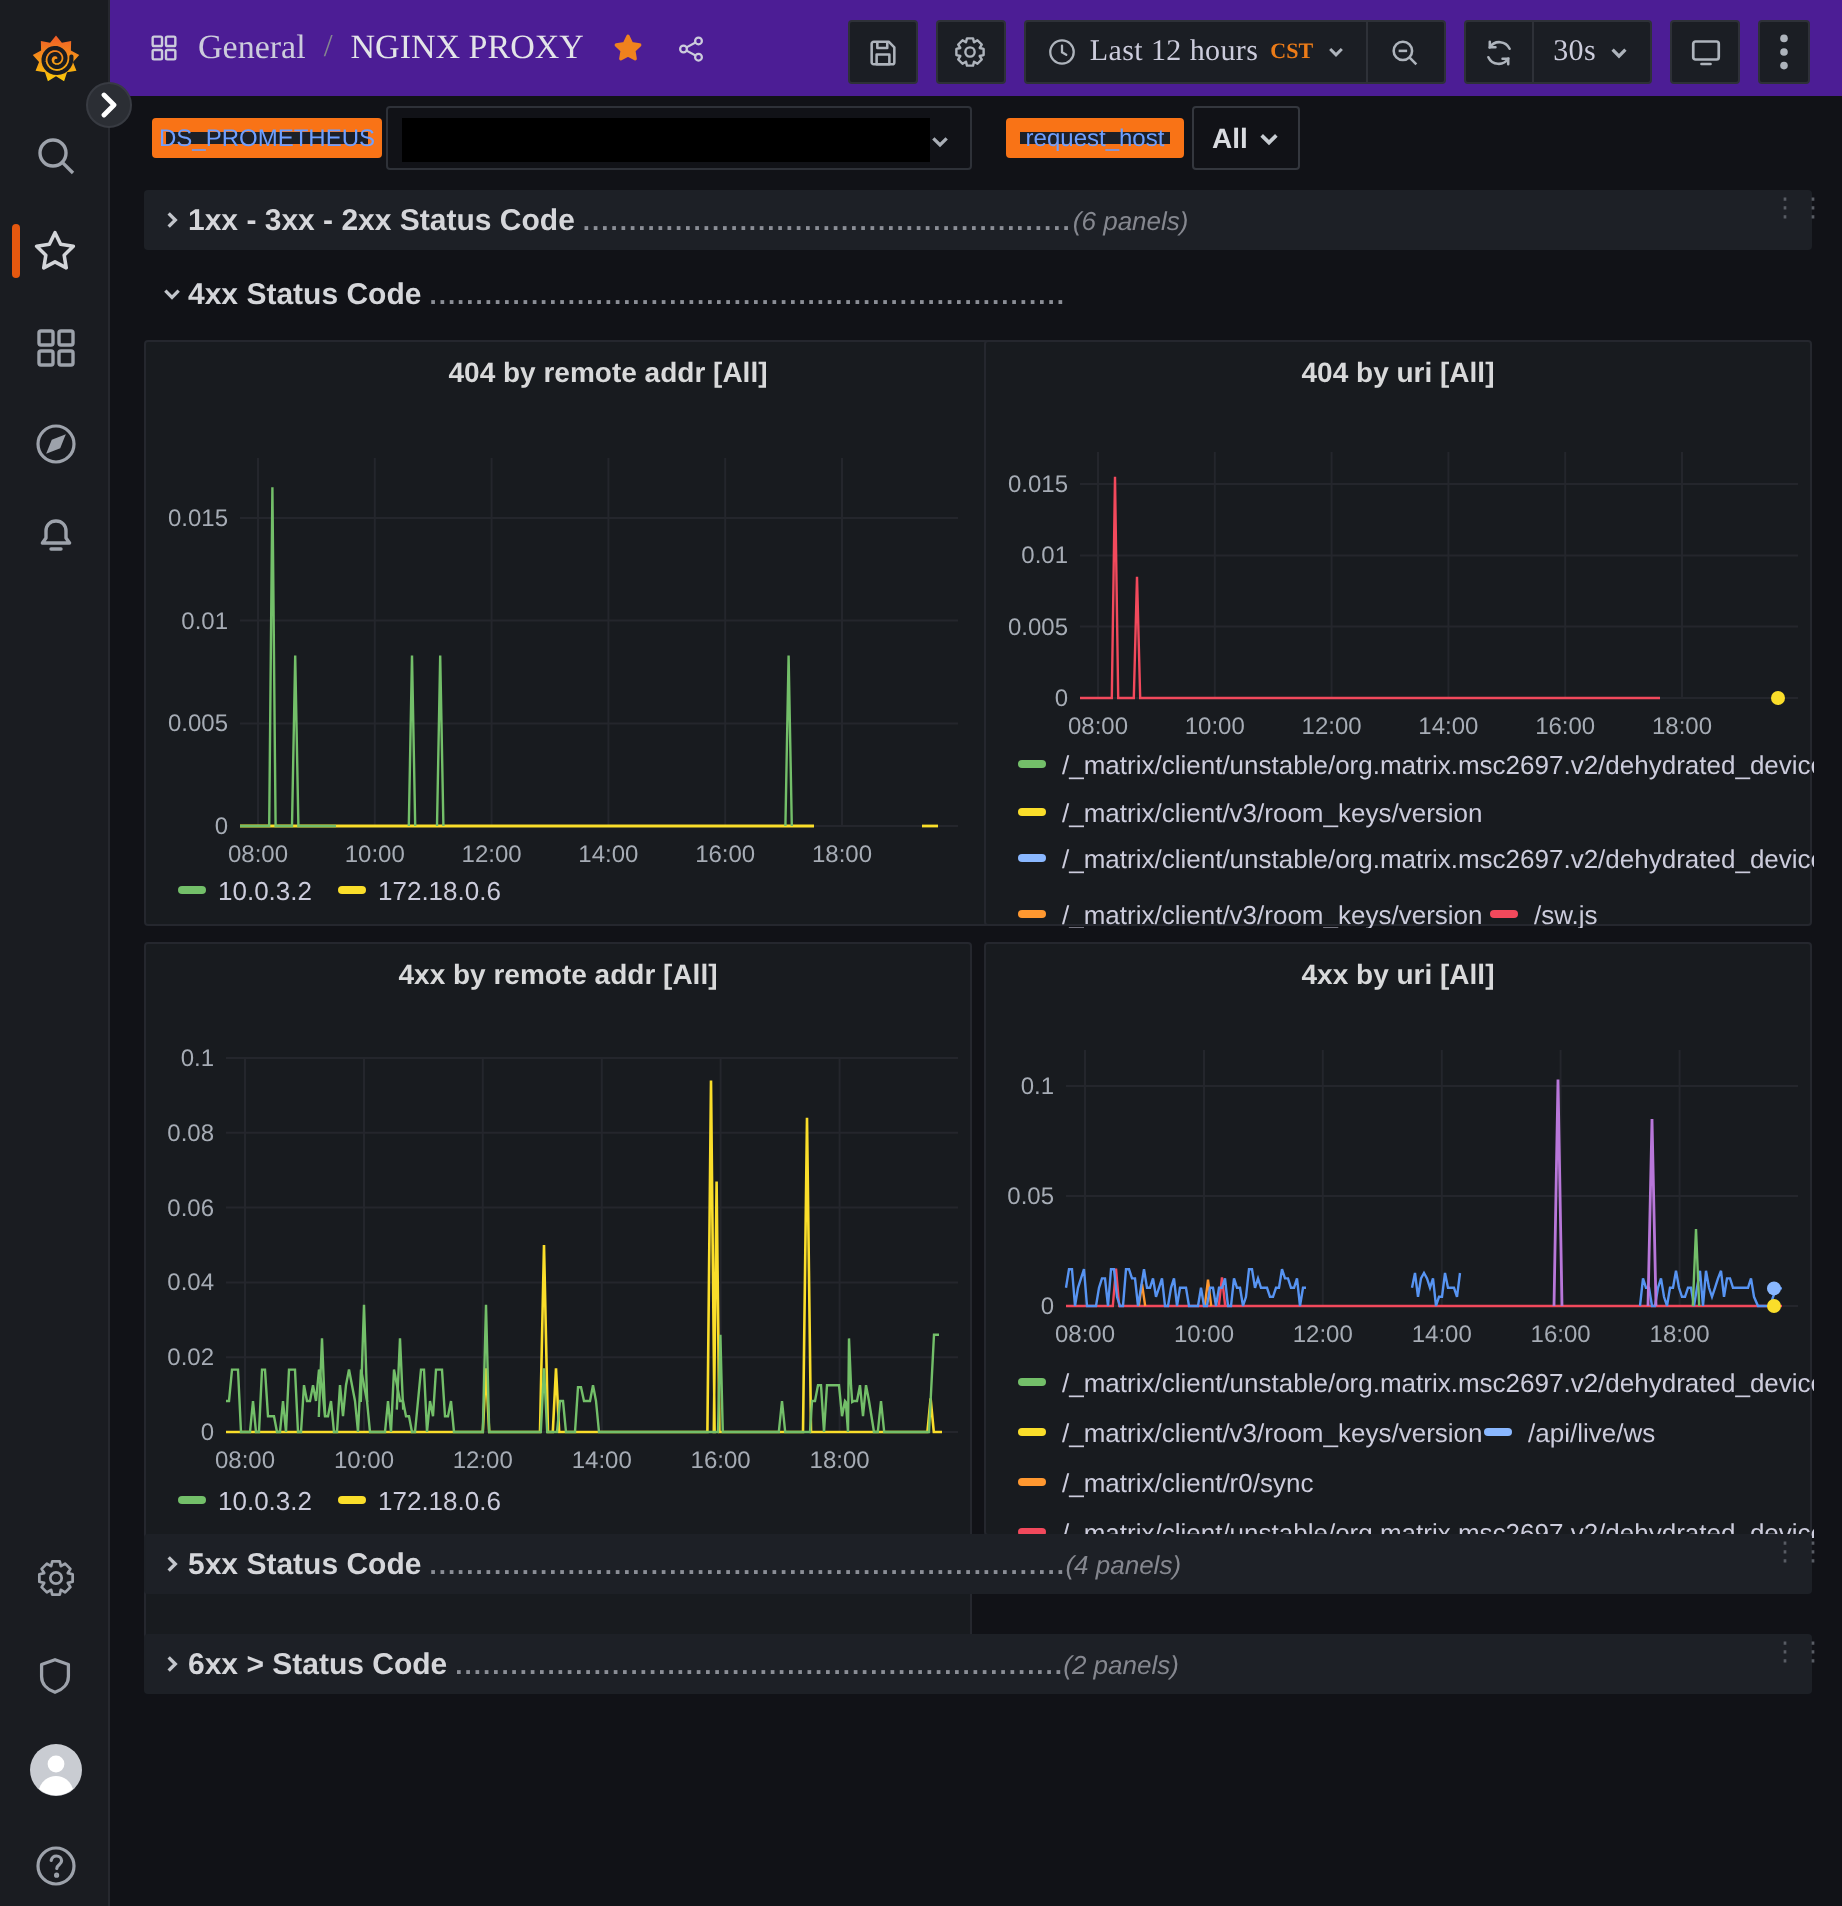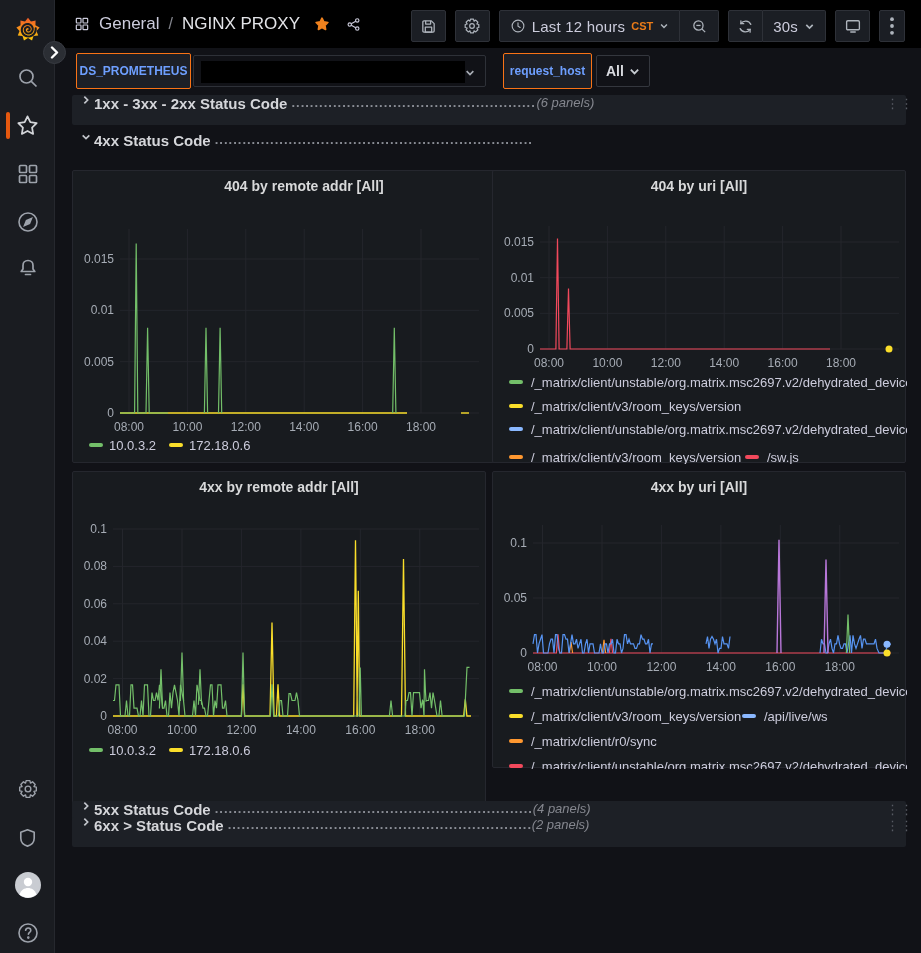--- a/index.html
+++ b/index.html
@@ -1,43 +1,43 @@
 <!DOCTYPE html>
 <html><head>
 <meta charset="utf-8">
 <title>General / NGINX PROXY - Grafana</title>
 <style>
 * { margin:0; padding:0; box-sizing:border-box; }
 html,body { width:921px; height:953px; background:#111217; font-family:"Liberation Sans", sans-serif; overflow:hidden; }
 .sidebar { position:fixed; left:0; top:0; width:55px; height:953px; background:#1a1c21; border-right:1px solid #26282e; z-index:10; }
 .sicon { position:absolute; left:0; width:55px; display:flex; justify-content:center; color:#9da2ab; }
 .expand-btn { position:fixed; left:43px; top:41px; width:23px; height:23px; border-radius:50%; background:#2b2e34; border:1px solid #383b42; color:#fff; z-index:11; display:flex; align-items:center; justify-content:center; font-size:13px; font-weight:700; }
-.topnav { position:fixed; left:55px; top:0; width:866px; height:48px; background:#000000; z-index:5; }
+.topnav { position:fixed; left:55px; top:0; width:866px; height:48px; background:#4c1d95; z-index:5;font-family:Liberation Serif, serif; }
 .crumb { position:absolute; left:19px; top:0; height:48px; display:flex; align-items:center; gap:9px; }
 .crumb .apps { color:#ccccdc; }
 .crumb .t1 { color:#ccccdc; font-size:17px; }
 .crumb .sep { color:#85878f; font-size:16px; margin:0 0px; }
 .crumb .t2 { color:#e3e4e8; font-size:17px; }
 .navbtns { position:absolute; right:16px; top:10px; display:flex; align-items:center; gap:9px;padding-left:28px; }
 .nbtn { height:32px; background:#1b1e24; border:1px solid #2e3138; border-radius:2px; display:flex; align-items:center; justify-content:center; color:#aeb4bc; }
 .sq { width:35px; }
 .grp { display:flex; }
 .grp .nbtn:first-child { border-radius:2px 0 0 2px; }
 .grp .nbtn:last-child { border-radius:0 2px 2px 0; border-left:none; }
 .tp { padding:0 10px; gap:6px; }
 .tp .lbl { color:#ccccdc; font-size:15px; font-weight:400; letter-spacing:0.2px; }
 .tp .tz { color:#eb7b18; font-size:11px; font-weight:700; }
 .subnav { position:fixed; left:55px; top:48px; width:866px; height:46px; background:#111217; z-index:5; }
 .vars { position:absolute; left:21px; top:5px; display:flex; align-items:center; }
-.vlabel { height:36px; display:flex; align-items:center; justify-content:center; background:#1d2027; border:1px solid #f97316; border-radius:2px; color:#6e9fff; font-size:12px; font-weight:700; }
+.vlabel { height:20px; display:flex; align-items:center; justify-content:center; background:#1d2027; border:7px solid #f97316; border-radius:2px; color:#6e9fff; font-size:12px; font-weight:400; }
 .vsel { width:293px; height:32px; background:#111217; border:1px solid #2e3138; border-radius:2px; position:relative; margin-left:2px; }
 .vsel .blk { position:absolute; left:7px; top:5px; width:264px; height:22px; background:#000; }
 .vall { height:32px; display:flex; align-items:center; gap:5px; padding:0 9px; background:transparent; border:1px solid #34373e; border-radius:2px; color:#d9dbe0; font-size:14px; font-weight:700; margin-left:4px; }
 .dash { position:fixed; left:55px; top:94px; width:866px; height:859px; background:#111217; overflow:hidden; }
-.rowhead { position:absolute; left:17px; width:834px; height:30px; background:#1d2026; border-radius:2px; display:flex; align-items:flex-start; color:#d5d6da; }
+.rowhead { position:absolute; left:17px; width:834px; height:30px; background:#1d2026; border-radius:2px; display:flex; align-items:center; color:#d5d6da; }
 .rowhead.open { background:transparent; }
 .rowhead .chev { width:13px; margin-left:9px; display:flex; align-items:center; }
 .rowhead .rt { font-size:15px; font-weight:700; white-space:nowrap; }
 .rowhead .dots { color:#8b8e96; font-size:13px; font-weight:700; letter-spacing:1px; overflow:hidden; white-space:nowrap; margin-left:4px; }
 .rowhead .pc { color:#85878f; font-size:13px; font-style:italic; margin-left:0; white-space:nowrap; }
 .drag { position:absolute; right:8px; top:5px; width:12px; height:20px; color:#585c64; font-size:13px; line-height:7px; letter-spacing:1px; }
 .panel { position:absolute; background:#181b1f; border:1px solid #25272e; border-radius:2px; }
 .ptitle { position:absolute; top:0; left:0; right:0; height:30px; display:flex; align-items:center; justify-content:center; color:#d8d9da; font-size:14px; font-weight:700; }
 .psvg { position:absolute; left:0; top:0; }
 </style>
@@ -402,21 +402,21 @@
           <text x="38" y="249" fill="#ccccdc" font-size="13">/_matrix/client/v3/room_keys/version</text>
           <rect x="16" y="267" width="14" height="4" rx="2" fill="#ff9830"></rect>
           <text x="38" y="274" fill="#ccccdc" font-size="13">/_matrix/client/r0/sync</text>
           <rect x="16" y="292" width="14" height="4" rx="2" fill="#f2495c"></rect>
           <text x="38" y="299" fill="#ccccdc" font-size="13">/_matrix/client/unstable/org.matrix.msc2697.v2/dehydrated_device</text>
           <rect x="249" y="242" width="14" height="4" rx="2" fill="#8ab8ff"></rect>
           <text x="271" y="249" fill="#ccccdc" font-size="13">/api/live/ws</text>
         </svg></div>
   </div>
 
-  <div class="rowhead" style="top:707px;">
+  <div class="rowhead" style="top:673px;">
     <span class="chev">
         <svg width="10" height="10" viewBox="0 0 12 12" fill="none" stroke="#c2c5cb" stroke-width="2">
           <path d="M4 2l4 4-4 4"></path>
         </svg>
       </span>
       <span class="rt">5xx Status Code</span>
     <span class="dots" style="width:318px;">....................................................................................................</span>
     <span class="pc">(4 panels)</span>
     <div class="drag">⋮⋮</div>
   </div>

